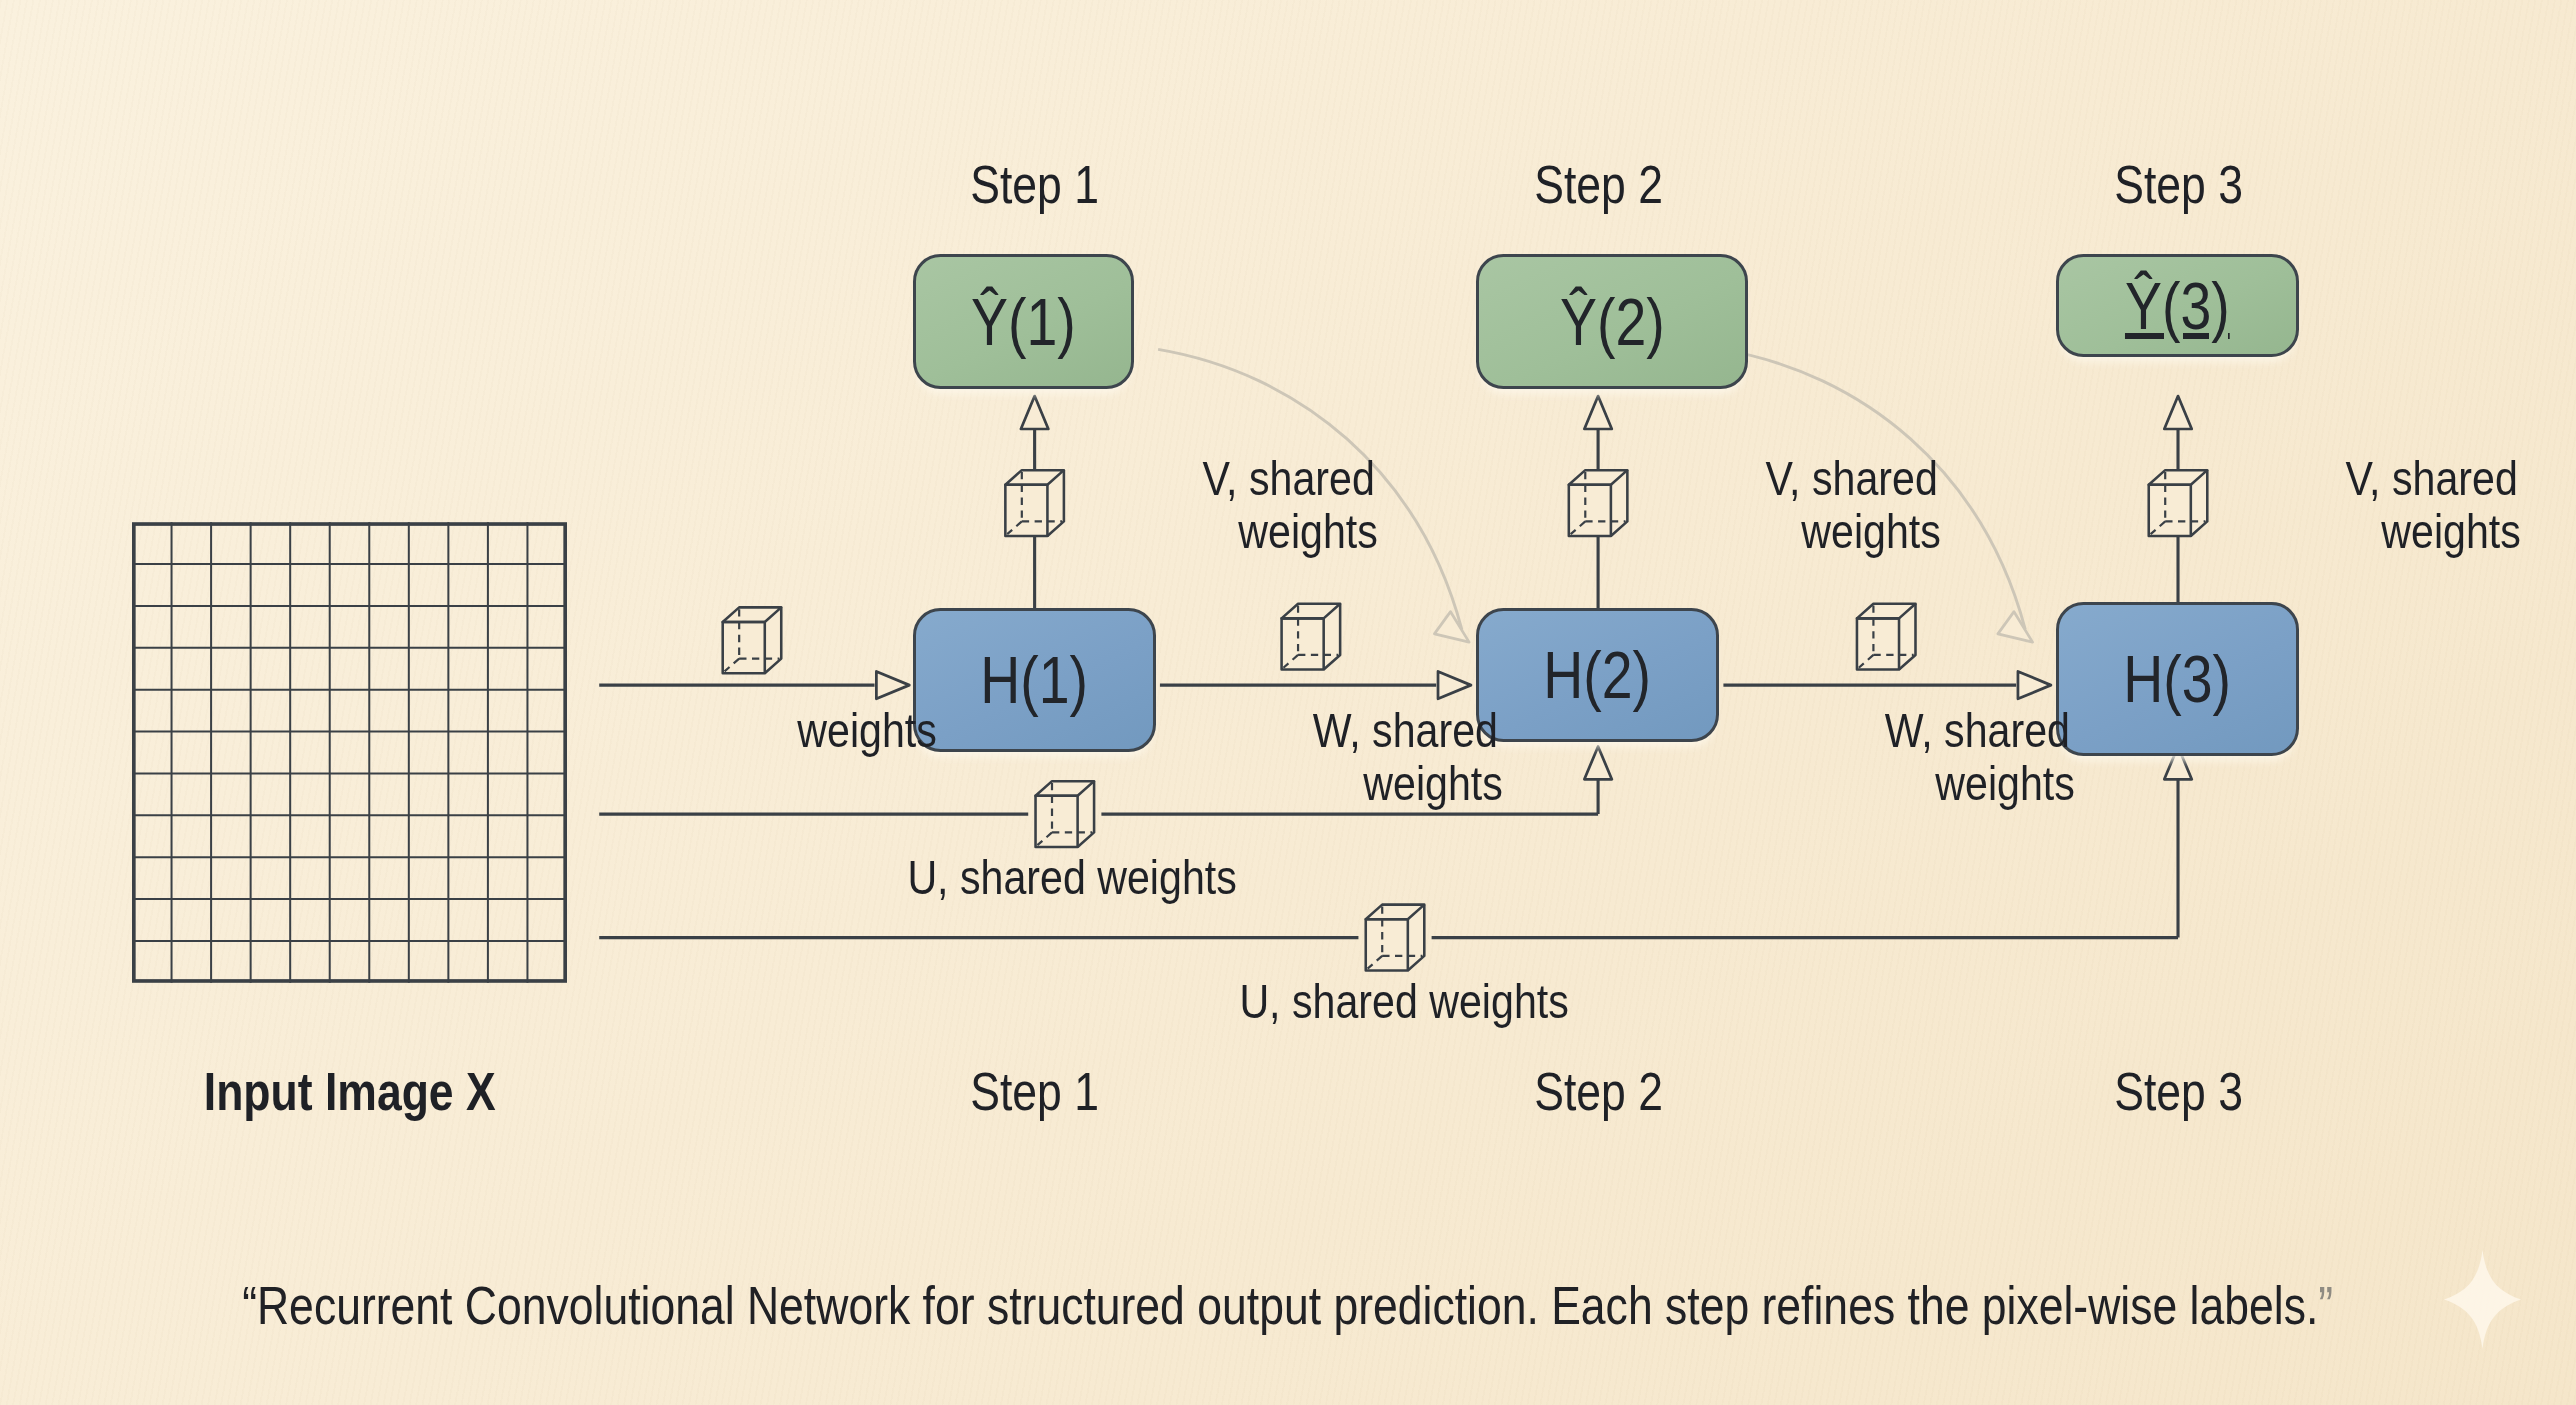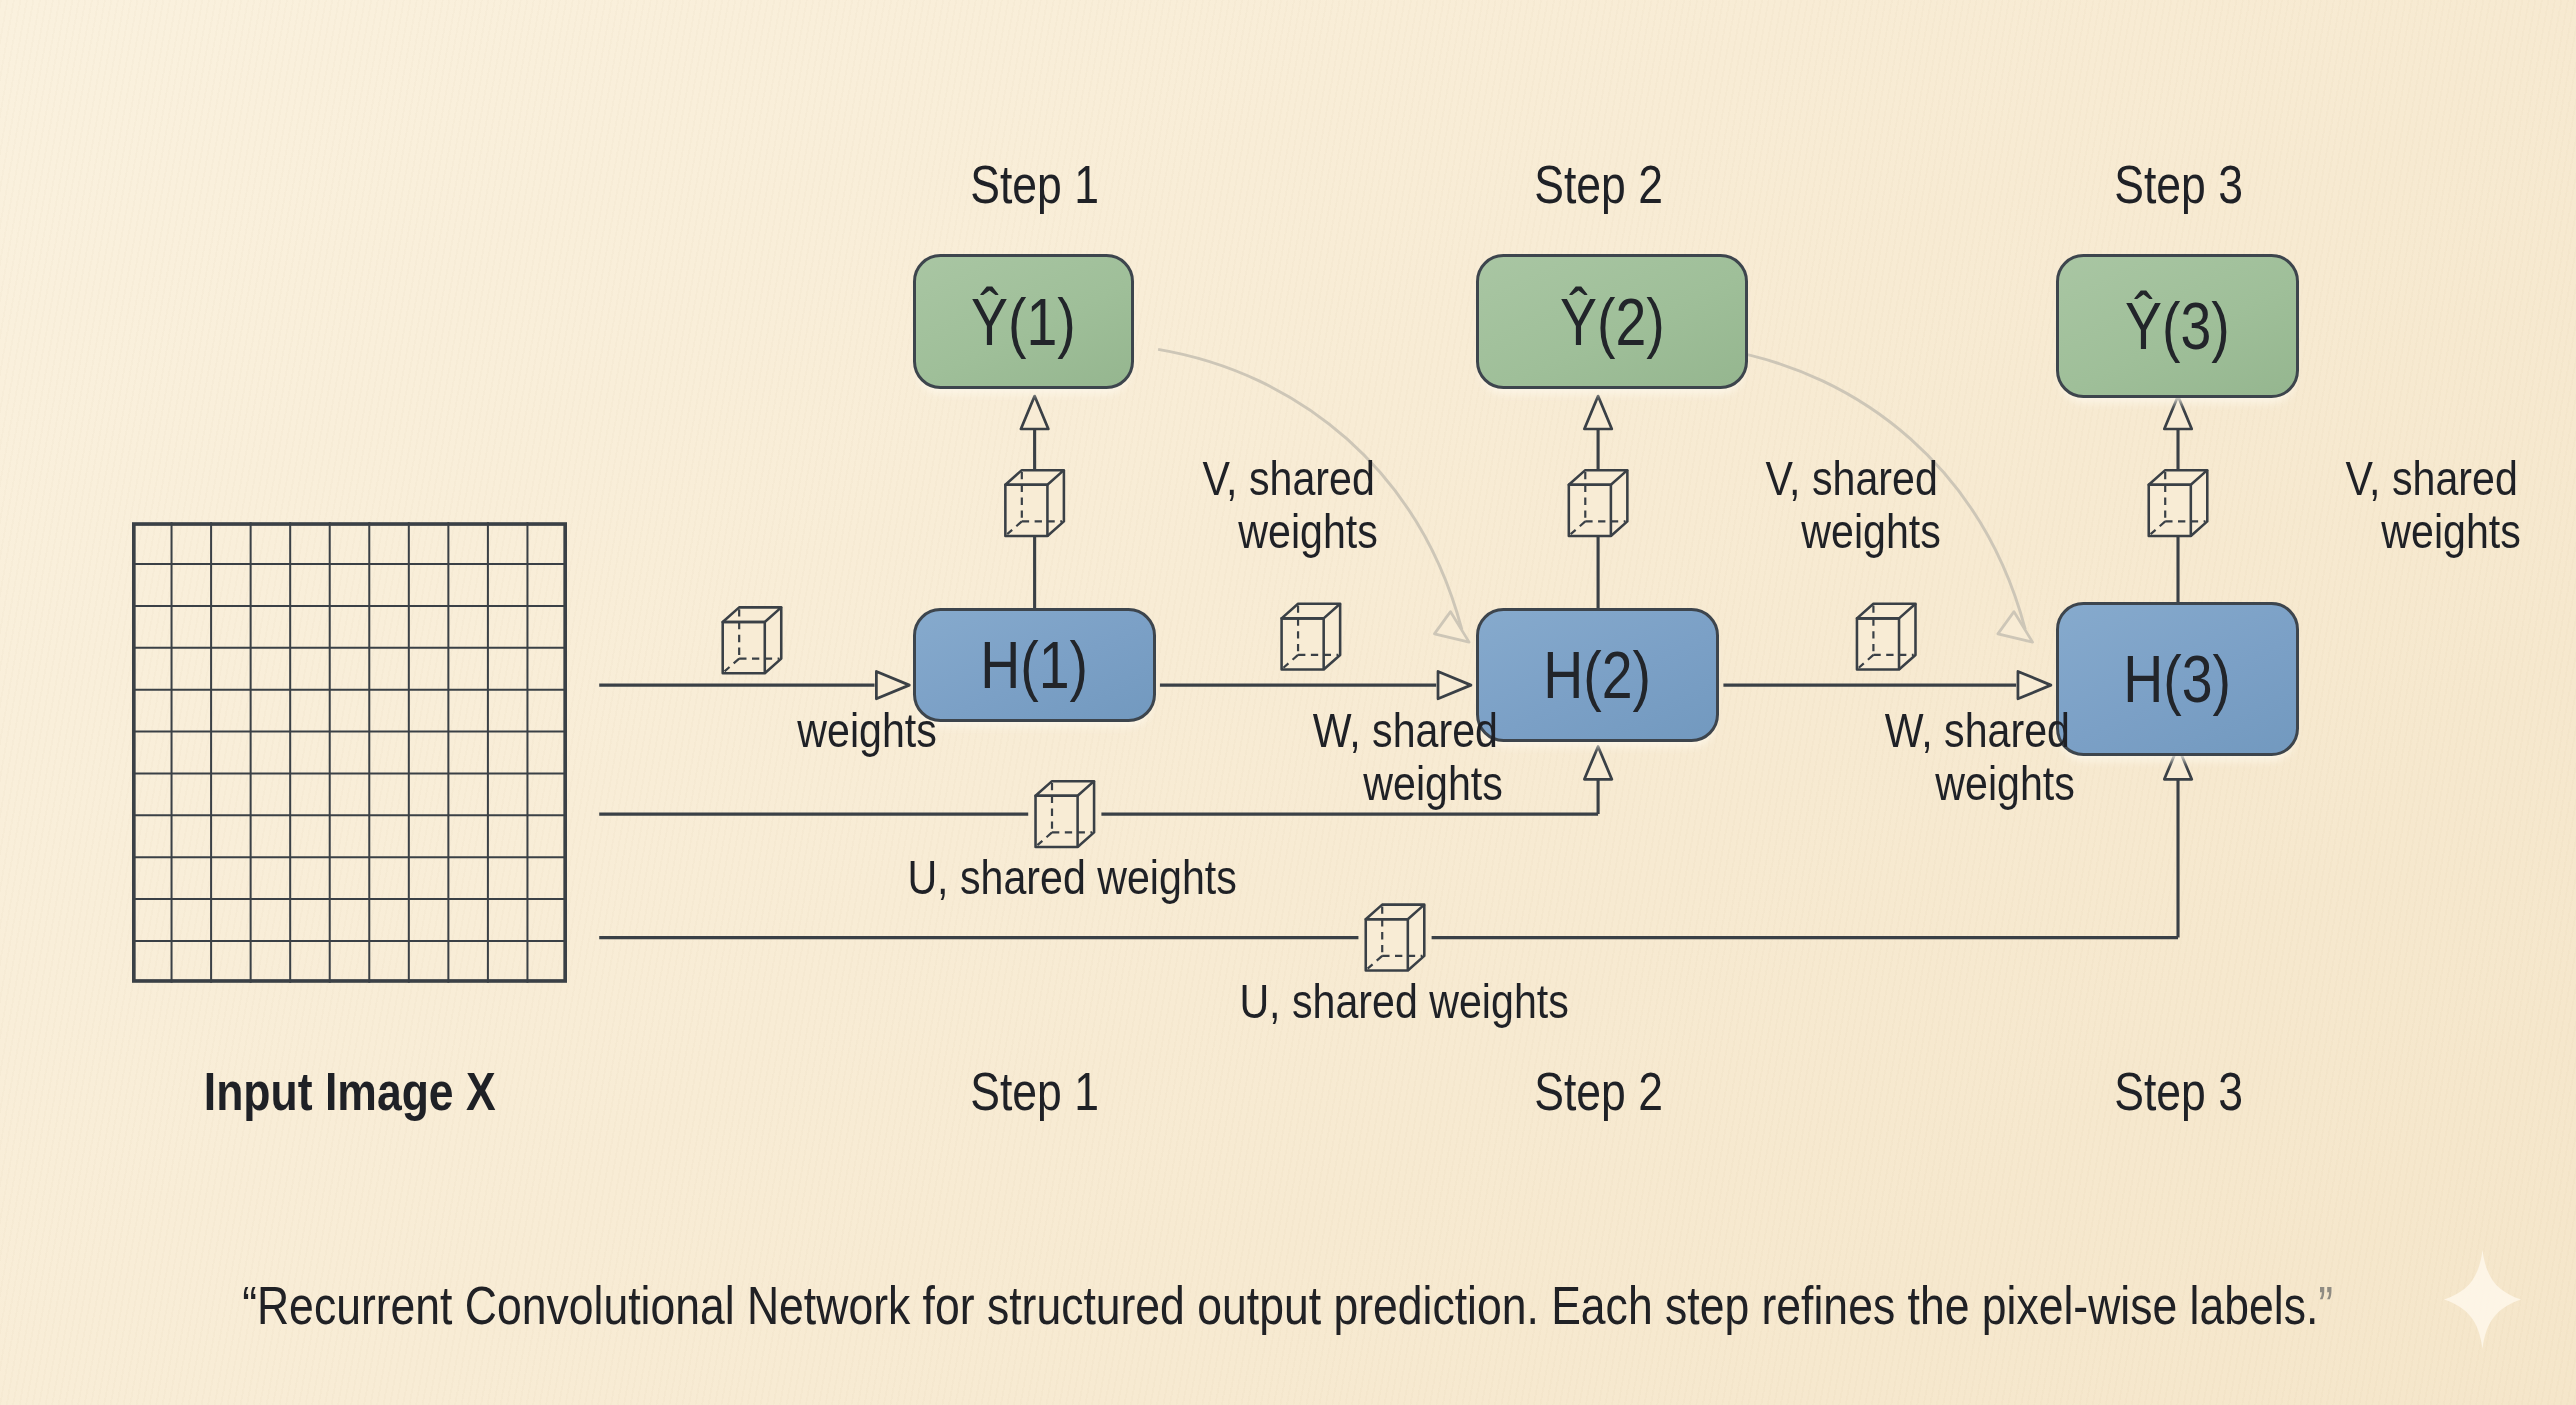--- a/index.html
+++ b/index.html
@@ -135,25 +135,25 @@
         <rect x="2" y="2" width="472" height="500" fill="none" stroke="#3a4046" stroke-width="4"></rect>
       </svg>
   </div>
 
   <div class="node output-pred" style="left:913px;top:254px;width:221px;height:135px;">
     <span class="cond">Ŷ(1)</span>
   </div>
   <div class="node output-pred" style="left:1476px;top:254px;width:272px;height:135px;">
     <span class="cond">Ŷ(2)</span>
   </div>
-  <div class="node output-pred" style="left:2056px;top:254px;width:243px;height:144px;">
+  <div class="node output-pred" style="left:2056px;top:254px;width:243px;height:103px;text-decoration:underline;">
     <span class="cond">Ŷ(3)</span>
   </div>
 
-  <div class="node hidden-state" style="left:913px;top:608px;width:243px;height:114px;">
+  <div class="node hidden-state" style="left:913px;top:608px;width:243px;height:144px;">
     <span class="cond">H(1)</span>
   </div>
   <div class="node hidden-state" style="left:1476px;top:608px;width:243px;height:134px;">
     <span class="cond">H(2)</span>
   </div>
   <div class="node hidden-state" style="left:2056px;top:602px;width:243px;height:154px;">
     <span class="cond">H(3)</span>
   </div>
 
   <div class="lbl step-lbl" style="left:879px;top:156px;">

